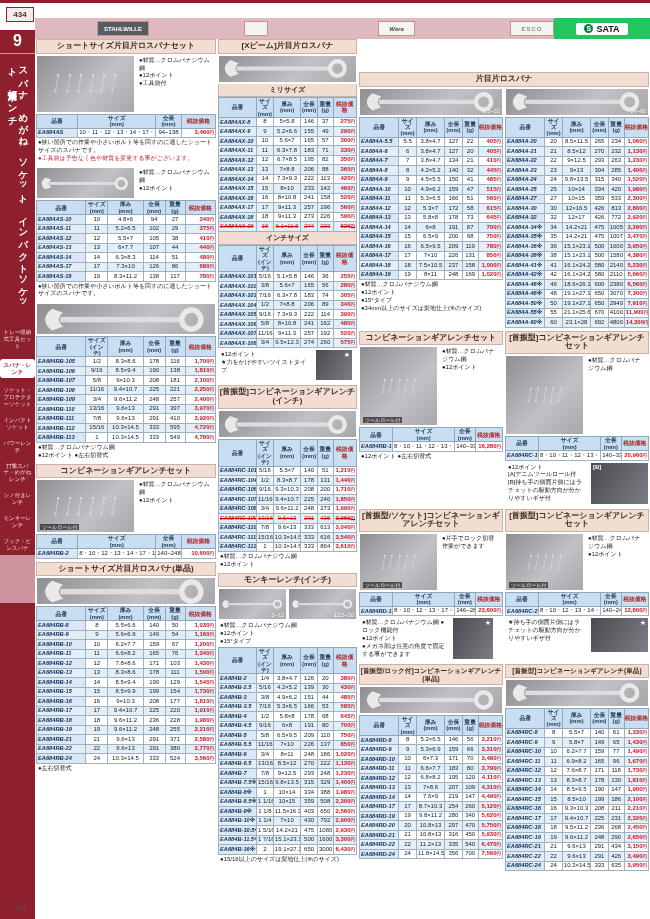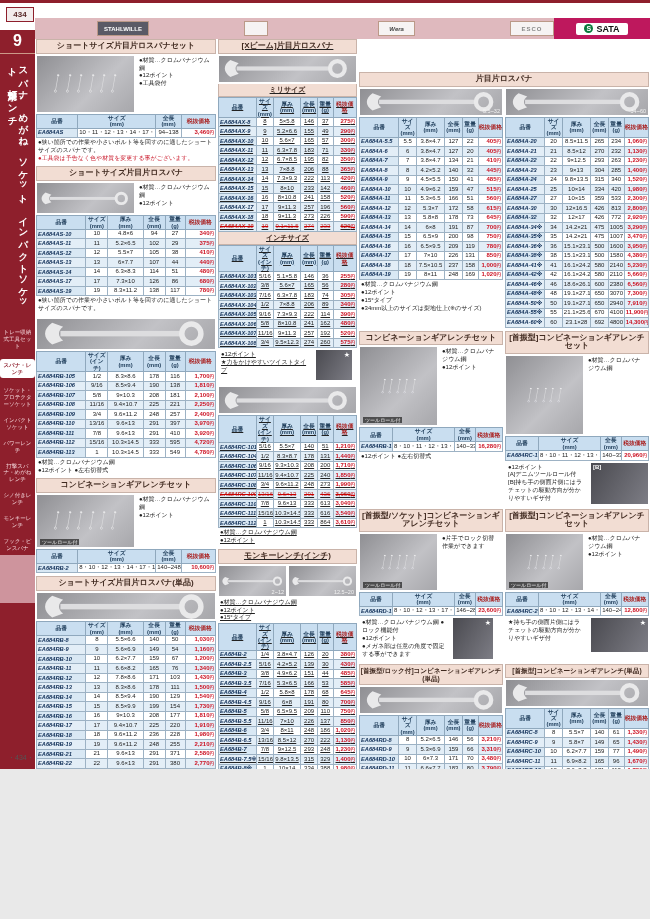--- a/index.html
+++ b/index.html
@@ -1,16 +1,16 @@
 <!DOCTYPE html>
 <html><head>
 <meta charset="utf-8">
 <style>
   html,body{margin:0;padding:0;background:#e9e9e9;}
-  .page{position:relative;width:650px;height:769px;background:#ffffff;overflow:hidden;
+  .page{position:relative;width:650px;height:919px;background:#ffffff;overflow:hidden;
         font-family:"Liberation Sans","DejaVu Sans",sans-serif;color:#222;}
   .topline{position:absolute;left:0;top:0;width:650px;height:3px;background:#8e1f2c;}
   
   .leftbar{position:absolute;left:0;top:30px;width:35px;height:889px;background:#8e1f2c;}
   .pageno-box{position:absolute;left:6px;top:7px;width:26px;height:13px;border:1px solid #8e1f2c;
         color:#5a2a2a;font-size:8px;font-weight:bold;text-align:center;line-height:13px;background:#f3eded;}
   .chapter{color:#fff;font-size:16px;font-weight:bold;text-align:center;padding:2px 0 3px 0;border-bottom:1px solid #c98;}
   .vtitle{writing-mode:vertical-rl;text-orientation:upright;color:#fff;font-weight:bold;font-size:9.5px;
         line-height:1.15;height:255px;margin:6px auto 0 auto;letter-spacing:1px;}
   .cats{margin-top:14px;display:flex;flex-direction:column;gap:9px;align-items:center;}
@@ -20,29 +20,29 @@
   .footnum{position:absolute;left:8px;bottom:6px;font-size:7px;color:#555;}
   
   .brandbar{position:absolute;left:35px;top:18px;width:615px;height:21px;background:#dfb9be;
         display:flex;align-items:center;}
   .bbox{height:13px;background:#f6f3f3;border:1px solid #b98;font-size:6px;color:#444;
         display:flex;align-items:center;justify-content:center;padding:0 6px;font-weight:bold;}
   .b1{margin-left:62px;width:48px;background:#5a5a66;color:#fff;}
   .b2{margin-left:95px;width:14px;}
   .b3{margin-left:110px;width:30px;font-style:italic;}
   .b4{margin-left:95px;width:40px;color:#888;letter-spacing:1px;}
-  .sata-band{margin-left:auto;width:128px;height:21px;background:#be185d;display:flex;align-items:center;justify-content:center;}
+  .sata-band{margin-left:auto;width:128px;height:21px;background:#22c55e;display:flex;align-items:center;justify-content:center;}
   .sata-inner{background:#fff;border-radius:2px;padding:1px 8px;font-weight:bold;font-size:9px;color:#111;display:flex;align-items:center;gap:3px;}
   .sgreen{display:inline-block;width:9px;height:9px;background:#0a7a3c;color:#fff;border-radius:50%;
         font-size:7px;line-height:9px;text-align:center;font-weight:bold;}
   
   .cols{position:absolute;left:36px;top:39px;width:613px;height:868px;display:flex;gap:2px;}
   .col{display:flex;flex-direction:column;}
   .c1{width:180px;}
-  .c2{width:139px;text-decoration:underline;}
+  .c2{width:139px;}
   .c3{width:290px;justify-content:center;}
   .sechead{margin:0;background:#f2ddd3;border:1px solid #c9b3a9;color:#402a20;font-size:8px;
         font-weight:bold;text-align:center;padding:2px 0;line-height:1.1;}
   .banner{background:#f2ddd3;border:1px solid #c9b3a9;border-top:none;color:#402a20;font-size:7px;
         font-weight:bold;text-align:center;padding:1px 0;}
   .media{display:flex;gap:3px;align-items:stretch;padding:2px 1px;position:relative;}
   .wimg{background:linear-gradient(135deg,#8f8f93,#c2c2c6 60%,#a7a7ab);display:flex;align-items:center;
         justify-content:center;overflow:hidden;flex:1;min-height:26px;position:relative;}
   .wimg svg{width:92%;}
   .wimg.multi svg{width:20%;transform:rotate(100deg);margin:-4px;}
@@ -173,21 +173,20 @@
               </tr>
             </tbody>
           </table>
         <div class="notesblock">
             <div class="note">●狭い箇所での作業や小さいボルト等を回すのに適したショートサイズのスパナです。</div>
             <div class="note red">●工具袋は予告なく色や材質を変更する事がございます。</div>
           </div>
       </section>
 
       <section class="sec">
-        <h3 class="sechead">ショートサイズ片目片ロスパナ</h3>
         <div class="media">
           <div class="wimg" style="height:30px;">
               <svg viewBox="0 0 120 20" xmlns="http://www.w3.org/2000/svg">
                 <path d="M6 2 C-1 7 -1 13 6 18 L14 15 C10 12 10 8 14 5 Z" fill="#e9e9ea"></path>
                 <rect x="12" y="8" width="90" height="4" fill="#dddddf"></rect>
                 <circle cx="108" cy="10" r="7" fill="none" stroke="#e9e9ea" stroke-width="4"></circle>
               </svg>
             </div>
           <div class="bullets notesblock">
               <div class="note">●材質…クロムバナジウム鋼</div>
@@ -778,20 +777,21 @@
               <div class="note">●12ポイント</div>
               <div class="note">★力をかけやすいツイストタイプ</div>
             </div>
           <div class="photo" style="max-width:36px;min-height:30px;">
             <span class="star">★</span>
           </div>
         </div>
       </section>
 
       <section class="sec">
+        <h3 class="sechead">[首振型]コンビネーションギアレンチ(インチ)</h3>
         <div class="media">
             <div class="wimg" style="height:26px;">
               <svg viewBox="0 0 120 20" xmlns="http://www.w3.org/2000/svg">
                 <path d="M6 2 C-1 7 -1 13 6 18 L14 15 C10 12 10 8 14 5 Z" fill="#e9e9ea"></path>
                 <rect x="12" y="8" width="90" height="4" fill="#dddddf"></rect>
                 <circle cx="108" cy="10" r="7" fill="none" stroke="#e9e9ea" stroke-width="4"></circle>
               </svg>
             </div>
           </div>
         <table class="tbl t6">

